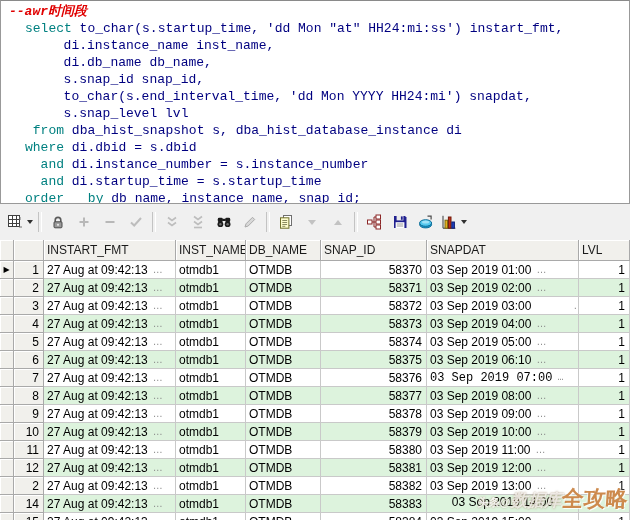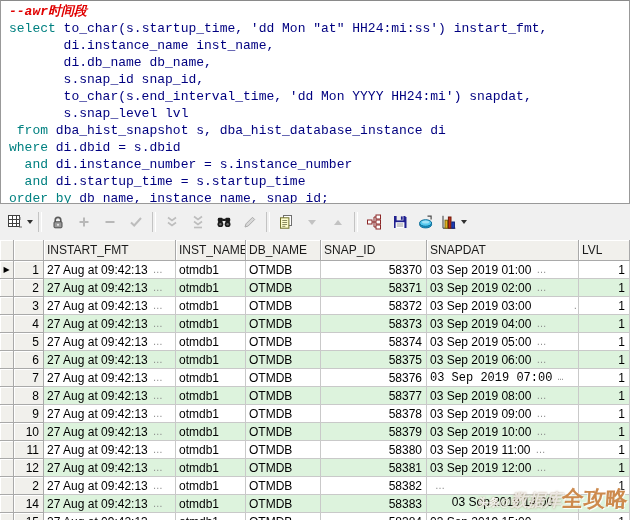--- a/index.html
+++ b/index.html
@@ -11,21 +11,21 @@
   
   #sql-editor{
     position:absolute; left:0; top:0; width:630px; height:204px;
     box-sizing:border-box; background:#ffffff;
     border:1px solid #999999; border-top-color:#8a8a8a;
     padding:2px 0 0 8px; overflow:hidden;
     font-family:"Liberation Mono","DejaVu Sans Mono",monospace;
     font-size:13px; line-height:17px; white-space:pre;
   }
   .sql-line{height:17px;}
-  .tok-keyword{color:var(--c-keyword,#008080);}
+  .tok-keyword{color:var(--c-keyword,#008080);margin-left:16px;}
   .tok-plain{color:var(--c-sql-text,#000080);}
   .tok-comment{color:var(--c-comment,#e00000); font-style:italic; font-weight:bold;}
   
   #toolbar{
     position:absolute; left:0; top:204px; width:630px; height:36px;
     background:#f0f0f0; display:flex; align-items:center; padding-left:6px;
     box-sizing:border-box;
   }
   .tb-btn{height:24px; min-width:22px; display:flex; align-items:center; justify-content:center;
     margin-right:2px; border:1px solid transparent; border-radius:2px;}
@@ -376,21 +376,21 @@
           <div class="cell data" style="width: 70px;">
             <span>otmdb1</span>
           </div>
           <div class="cell data" style="width: 75px;">
             <span>OTMDB</span>
           </div>
           <div class="cell data r" style="width: 106px;">
             <span>58375</span>
           </div>
           <div class="cell data" style="width: 152px;">
-            <span>03 Sep 2019 06:00</span>
+            <span>03 Sep 2019 06:10</span>
             <span class="cell-btn">…</span>
           </div>
           <div class="cell data r" style="width: 51px;">
             <span>1</span>
           </div>
         </div>
         <div class="g-row">
           <div class="cell ind fixed-cell"></div>
           <div class="cell rn fixed-cell r">7</div>
           <div class="cell data" style="width: 132px;">
@@ -544,20 +544,21 @@
           <div class="cell data" style="width: 70px;">
             <span>otmdb1</span>
           </div>
           <div class="cell data" style="width: 75px;">
             <span>OTMDB</span>
           </div>
           <div class="cell data r" style="width: 106px;">
             <span>58382</span>
           </div>
           <div class="cell data" style="width: 152px;">
+            <span>03 Sep 2019 13:00</span>
             <span class="cell-btn">…</span>
           </div>
           <div class="cell data r" style="width: 51px;">
             <span>1</span>
           </div>
         </div>
         <div class="g-row alt">
           <div class="cell ind fixed-cell"></div>
           <div class="cell rn fixed-cell r">14</div>
           <div class="cell data" style="width: 132px;">

